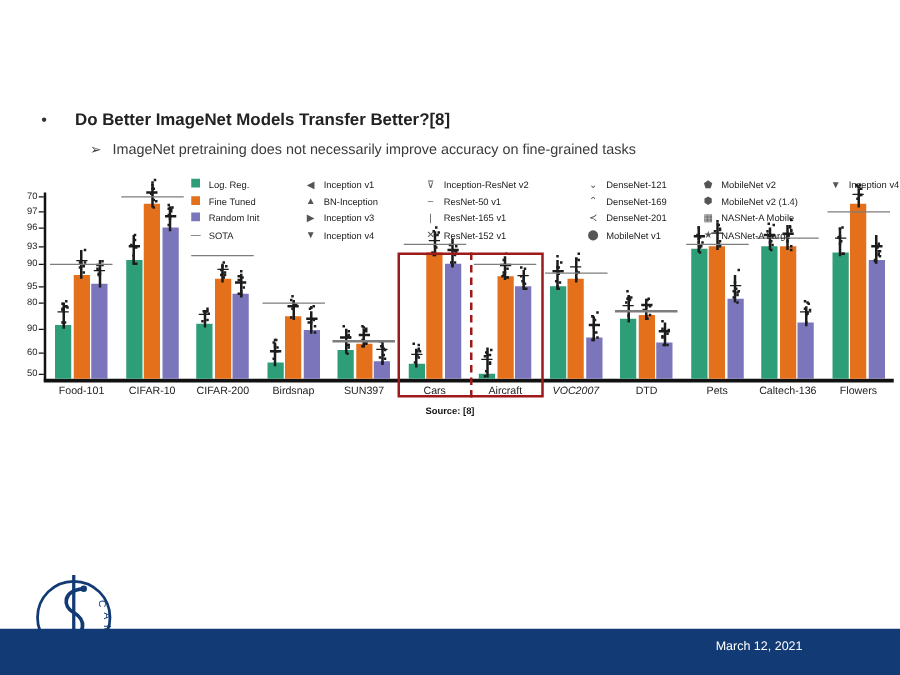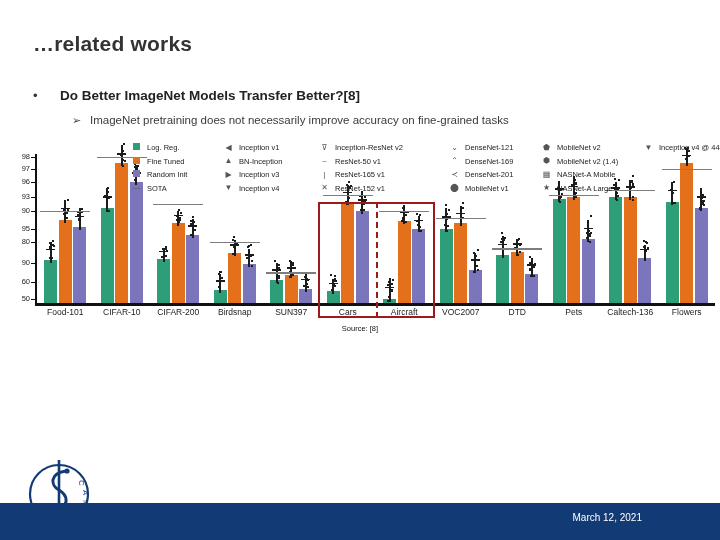--- a/index.html
+++ b/index.html
@@ -77,32 +77,32 @@
     border:2.5px solid #9e1a1a;
     box-sizing:border-box;
   }
   .hl-div{
     position:absolute;width:0;
     border-left:2.5px dashed #9e1a1a;
   }
 
   
   .legend{position:absolute;left:130px;top:1px;width:590px;height:58px;font-size:7.5px;color:#222;}
-  .lg-col{position:absolute;top:0;}
+  .lg-col{position:absolute;top:0;margin-left:20px;}
   .lg-item{display:flex;align-items:center;height:13.5px;white-space:nowrap;}
   .lg-mark{width:13px;display:inline-block;text-align:center;font-size:8px;line-height:8px;color:#555;}
   .sw{width:7px;height:7px;display:inline-block;}
   .sw.green{background:#2e9e78;}
   .sw.orange{background:#e4701c;}
   .sw.purple{background:#7b76bb;}
   .lg-lbl{margin-left:4px;}
 
   .source{
     position:absolute;left:0;right:0;top:324px;
-    text-align:center;font-size:7.5px;font-weight:normal;color:#111;
+    text-align:center;font-size:7.5px;font-weight:bold;color:#111;
   }
 
   
   .ref{
     position:absolute;left:84px;top:484px;
     font-size:8.5px;color:#111;white-space:nowrap;
   }
   .footer-bar{
     position:absolute;left:0;top:503px;width:720px;height:37px;
     background:#123a74;
@@ -117,36 +117,35 @@
   }
   .logo{
     position:absolute;left:26px;top:452px;width:72px;height:84px;
   }
 </style>
 </head>
 <body>
 
 <div class="slide">
 
-  <div class="slide-title">…related works</div>
 
   <div class="bullet-l1">
     <span class="dot">•</span>
     <span class="txt">Do Better ImageNet Models Transfer Better?[8]</span>
   </div>
 
   <div class="bullet-l2">
     <span class="arrow">➢</span>
     <span class="txt">ImageNet pretraining does not necessarily improve accuracy on fine-grained tasks</span>
   </div>
 
   <div class="figure">
 
     <div class="ytick-col" id="yticks">
-        <div class="ytick" style="top: 12.98px;">98</div>
+        <div class="ytick" style="top: 12.98px;">70</div>
         <div class="ytick" style="top: 24.9px;">97</div>
         <div class="ytick" style="top: 38.31px;">96</div>
         <div class="ytick" style="top: 53.21px;">93</div>
         <div class="ytick" style="top: 66.62px;">90</div>
         <div class="ytick" style="top: 84.5px;">95</div>
         <div class="ytick" style="top: 97.91px;">80</div>
         <div class="ytick" style="top: 118.77px;">90</div>
         <div class="ytick" style="top: 138.14px;">60</div>
         <div class="ytick" style="top: 154.53px;">50</div>
       </div>
@@ -732,21 +731,21 @@
       <div class="tickmark" style="top: 122.77px;"></div>
       <div class="tickmark" style="top: 142.14px;"></div>
       <div class="tickmark" style="top: 158.53px;"></div>
       <div class="xlab" style="left: 37px; width: 56.5px;">Food-101</div>
       <div class="xlab" style="left: 93.5px; width: 56.5px;">CIFAR-10</div>
       <div class="xlab" style="left: 150px; width: 56.5px;">CIFAR-200</div>
       <div class="xlab" style="left: 206.5px; width: 56.5px;">Birdsnap</div>
       <div class="xlab" style="left: 263px; width: 56.5px;">SUN397</div>
       <div class="xlab" style="left: 319.5px; width: 56.5px;">Cars</div>
       <div class="xlab" style="left: 376px; width: 56.5px;">Aircraft</div>
-      <div class="xlab" style="left: 432.5px; width: 56.5px;">VOC2007</div>
+      <div class="xlab" style="left: 432.5px; width: 56.5px; font-style: italic;">VOC2007</div>
       <div class="xlab" style="left: 489px; width: 56.5px;">DTD</div>
       <div class="xlab" style="left: 545.5px; width: 56.5px;">Pets</div>
       <div class="xlab" style="left: 602px; width: 56.5px;">Caltech-136</div>
       <div class="xlab" style="left: 658.5px; width: 56.5px;">Flowers</div>
       <div class="hl-box" style="left: 317.5px; top: 62px; width: 117px; height: 116px;"></div>
       <div class="hl-div" style="left: 376px; top: 62px; height: 116px;"></div>
     </div>
 
   <div class="source">Source: [8]</div>
 

